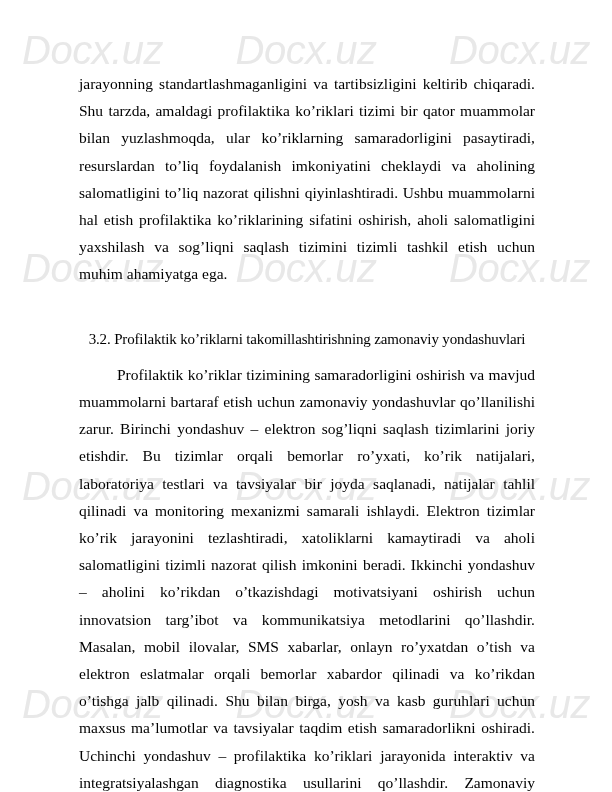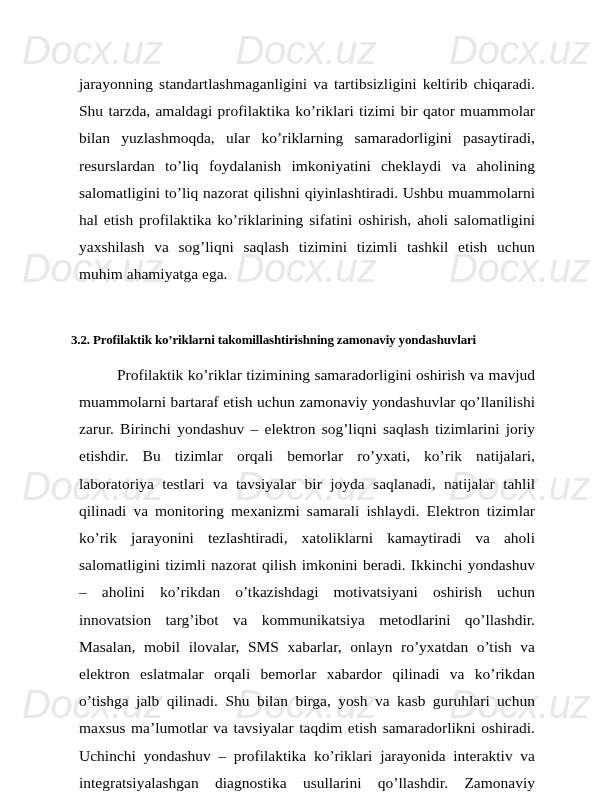--- a/index.html
+++ b/index.html
@@ -73,24 +73,24 @@
   .par-indent {
     text-indent: 38px;
   }
 
   .spacer-gap {
     height: 30px;
   }
 
   .section-heading {
     margin: 0;
-    font-size: 13px;
-    font-weight: bold;
+    font-size: 15px;
+    font-weight: normal;
     line-height: 27.2px;
-    text-align: left;
+    text-align: center;
     letter-spacing: -0.15px;
   }
 </style>
 </head>
 <body>
 
 <div class="page">
 
   <div class="watermark-layer">
 

